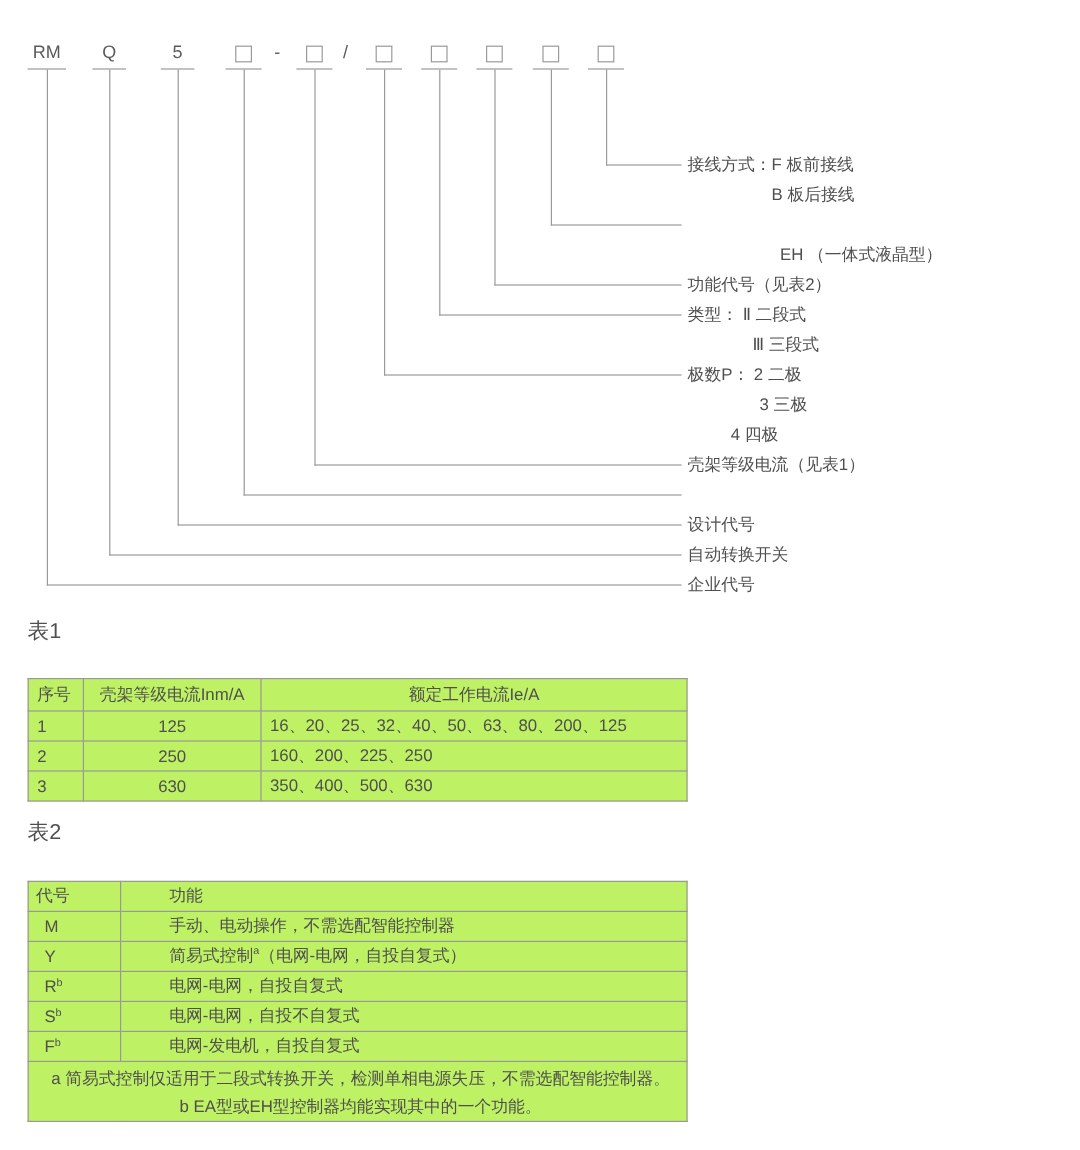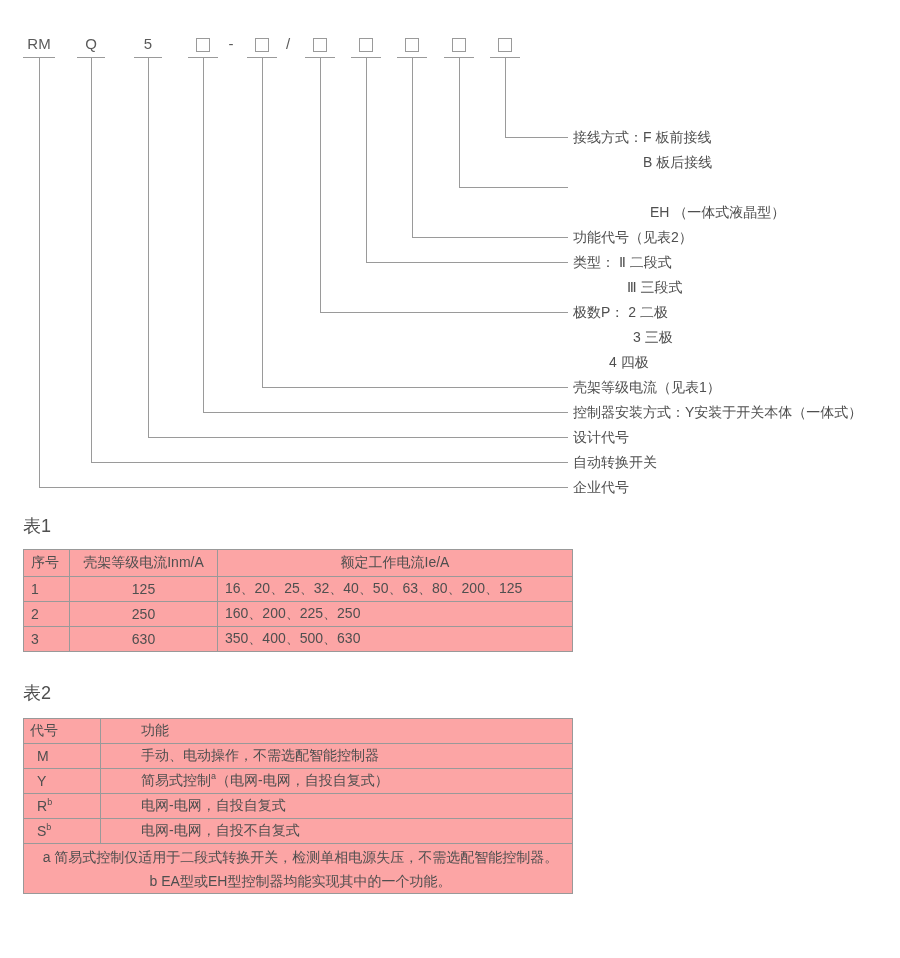--- a/index.html
+++ b/index.html
@@ -34,21 +34,21 @@
   .vline { position: absolute; width: 1px; background: #9a9a9a; top: 58px; }
   .hline { position: absolute; height: 1px; background: #9a9a9a; }
   .dlabel {
     position: absolute; font-size: 14px; line-height: 20px;
     color: #4f4f4f; white-space: nowrap;
   }
   
   .tcaption { position: absolute; font-size: 18px; color: #4f4f4f; }
   table {
     position: absolute; border-collapse: collapse; table-layout: fixed;
-    font-size: 14px; color: #4f4f4f; background: #fca5a5;
+    font-size: 14px; color: #4f4f4f; background: #bef264; margin-top: 16px;
   }
   th, td { border: 1px solid #999999; font-weight: normal; overflow: hidden; white-space: nowrap; }
   sup { font-size: 9px; vertical-align: super; line-height: 0; }
   
   .t1 { left: 23px; top: 549px; width: 549px; }
   .t1 col:nth-child(1) { width: 46px; }
   .t1 col:nth-child(2) { width: 148px; }
   .t1 col:nth-child(3) { width: 355px; }
   .t1 thead tr { height: 27px; }
   .t1 tbody tr { height: 25px; }
@@ -127,21 +127,20 @@
   <div class="dlabel" style="left:573px;top:127px;">接线方式：F  板前接线</div>
   <div class="dlabel" style="left:643px;top:152px;">B  板后接线</div>
   <div class="dlabel" style="left:650px;top:202px;">EH  （一体式液晶型）</div>
   <div class="dlabel" style="left:573px;top:227px;">功能代号（见表2）</div>
   <div class="dlabel" style="left:573px;top:252px;">类型：  Ⅱ  二段式</div>
   <div class="dlabel" style="left:627px;top:277px;">Ⅲ  三段式</div>
   <div class="dlabel" style="left:573px;top:302px;">极数P：  2  二极</div>
   <div class="dlabel" style="left:633px;top:327px;">3  三极</div>
   <div class="dlabel" style="left:609px;top:352px;">4  四极</div>
   <div class="dlabel" style="left:573px;top:377px;">壳架等级电流（见表1）</div>
-  <div class="dlabel" style="left:573px;top:402px;">控制器安装方式：Y安装于开关本体（一体式）</div>
   <div class="dlabel" style="left:573px;top:427px;">设计代号</div>
   <div class="dlabel" style="left:573px;top:452px;">自动转换开关</div>
   <div class="dlabel" style="left:573px;top:477px;">企业代号</div>
 </div>
 
 <div class="tcaption" style="left:23px;top:514px;">表1</div>
 
 <table class="t1">
   <colgroup>
       <col>
@@ -198,19 +197,23 @@
     </tr>
     <tr>
       <td class="code"><span>R</span><sup>b</sup></td>
       <td class="func"><span>电网-电网，自投自复式</span><sup></sup><span></span></td>
     </tr>
     <tr>
       <td class="code"><span>S</span><sup>b</sup></td>
       <td class="func"><span>电网-电网，自投不自复式</span><sup></sup><span></span></td>
     </tr>
     <tr>
+      <td class="code"><span>F</span><sup>b</sup></td>
+      <td class="func"><span>电网-发电机，自投自复式</span><sup></sup><span></span></td>
+    </tr>
+    <tr>
       <td class="footcell" colspan="2">
         <div>a 简易式控制仅适用于二段式转换开关，检测单相电源失压，不需选配智能控制器。</div>
         <div>b EA型或EH型控制器均能实现其中的一个功能。</div>
       </td>
     </tr>
   </tbody>
 </table>
 
 </body></html>

